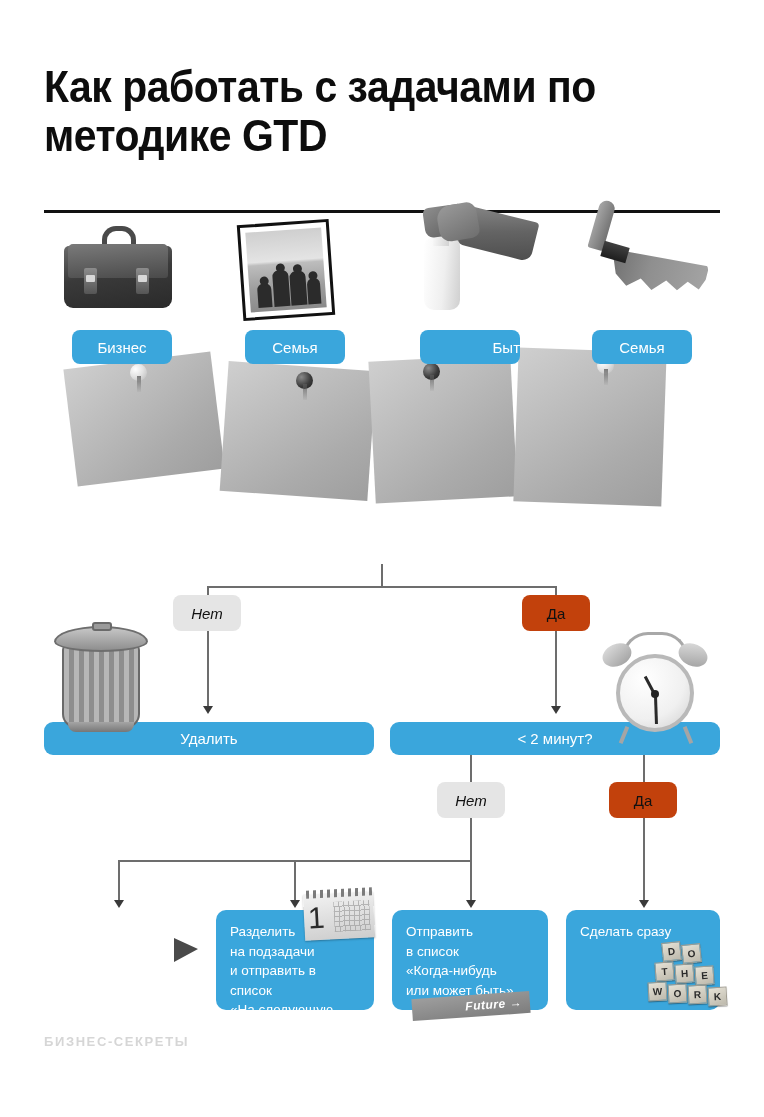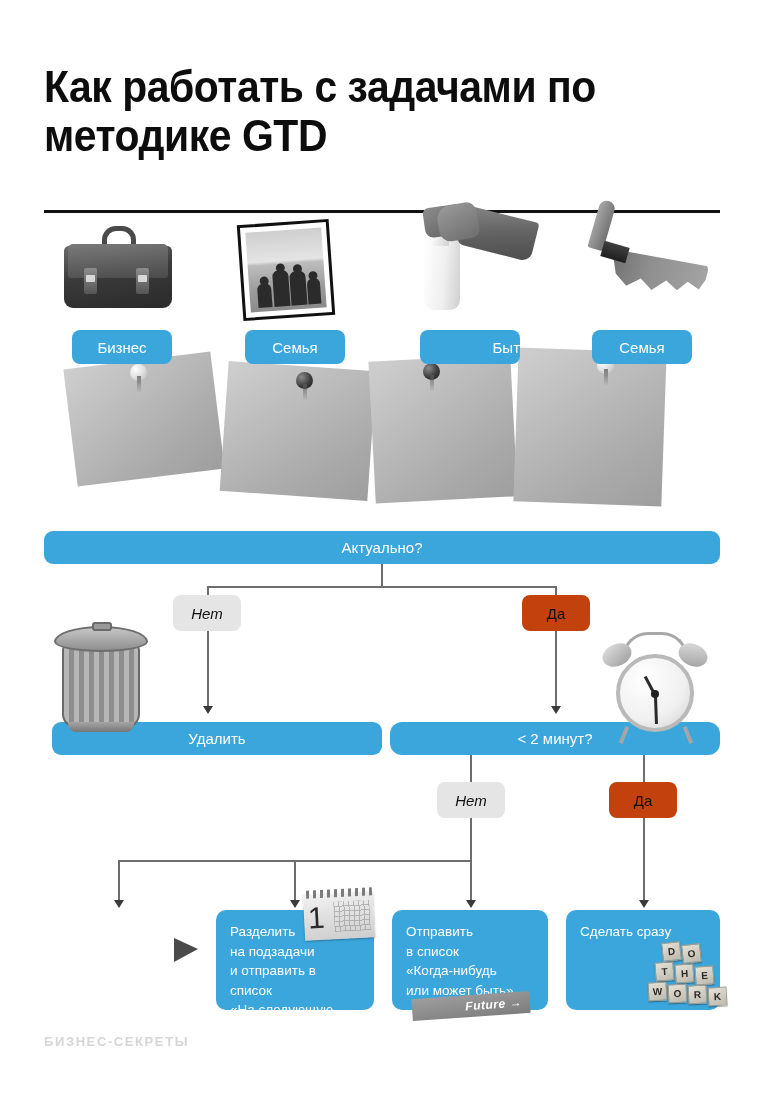--- a/index.html
+++ b/index.html
@@ -426,23 +426,20 @@
   <div class="cat-label" style="left:245px; top:330px; width:100px;align-items:center;">
     <span>Семья</span>
   </div>
   <div class="cat-label" style="left:420px; top:330px; width:100px;justify-content:flex-end;">
     <span>Быт</span>
   </div>
   <div class="cat-label" style="left:592px; top:330px; width:100px;">
     <span>Семья</span>
   </div>
 
-  <div class="bar" style="left:44px; top:531px; width:676px; height:33px;">
-    <span>Актуально?</span>
-  </div>
 
   <div class="ln v" style="left:381px; top:564px; height:24px;"></div>
   <div class="ln h" style="left:207px; top:586px; width:349px;"></div>
   <div class="ln v" style="left:207px; top:586px; height:10px;"></div>
   <div class="ln v" style="left:555px; top:586px; height:10px;"></div>
 
   <div class="badge no" style="left:173px; top:595px; width:68px;">
     <span>Нет</span>
   </div>
   <div class="badge yes" style="left:522px; top:595px; width:68px;">
@@ -466,24 +463,24 @@
     <div class="cl-bell l"></div>
     <div class="cl-bell r"></div>
     <div class="cl-leg l"></div>
     <div class="cl-leg r"></div>
     <div class="cl-face"></div>
     <div class="cl-hand m"></div>
     <div class="cl-hand h"></div>
     <div class="cl-center"></div>
   </div>
 
-  <div class="bar" style="left:44px; top:722px; width:330px; height:33px;margin-left:8px;">
+  <div class="bar" style="left:44px; top:722px; width:330px; height:33px;">
     <span>Удалить</span>
   </div>
-  <div class="bar" style="left:390px; top:722px; width:330px; height:33px;border-radius:12px;">
+  <div class="bar" style="left:390px; top:722px; width:330px; height:33px;">
     <span>&lt; 2 минут?</span>
   </div>
 
   <div class="ln v" style="left:470px; top:755px; height:27px;"></div>
   <div class="ln v" style="left:643px; top:755px; height:27px;"></div>
 
   <div class="badge no" style="left:437px; top:782px; width:68px;">
     <span>Нет</span>
   </div>
   <div class="badge yes" style="left:609px; top:782px; width:68px;">

